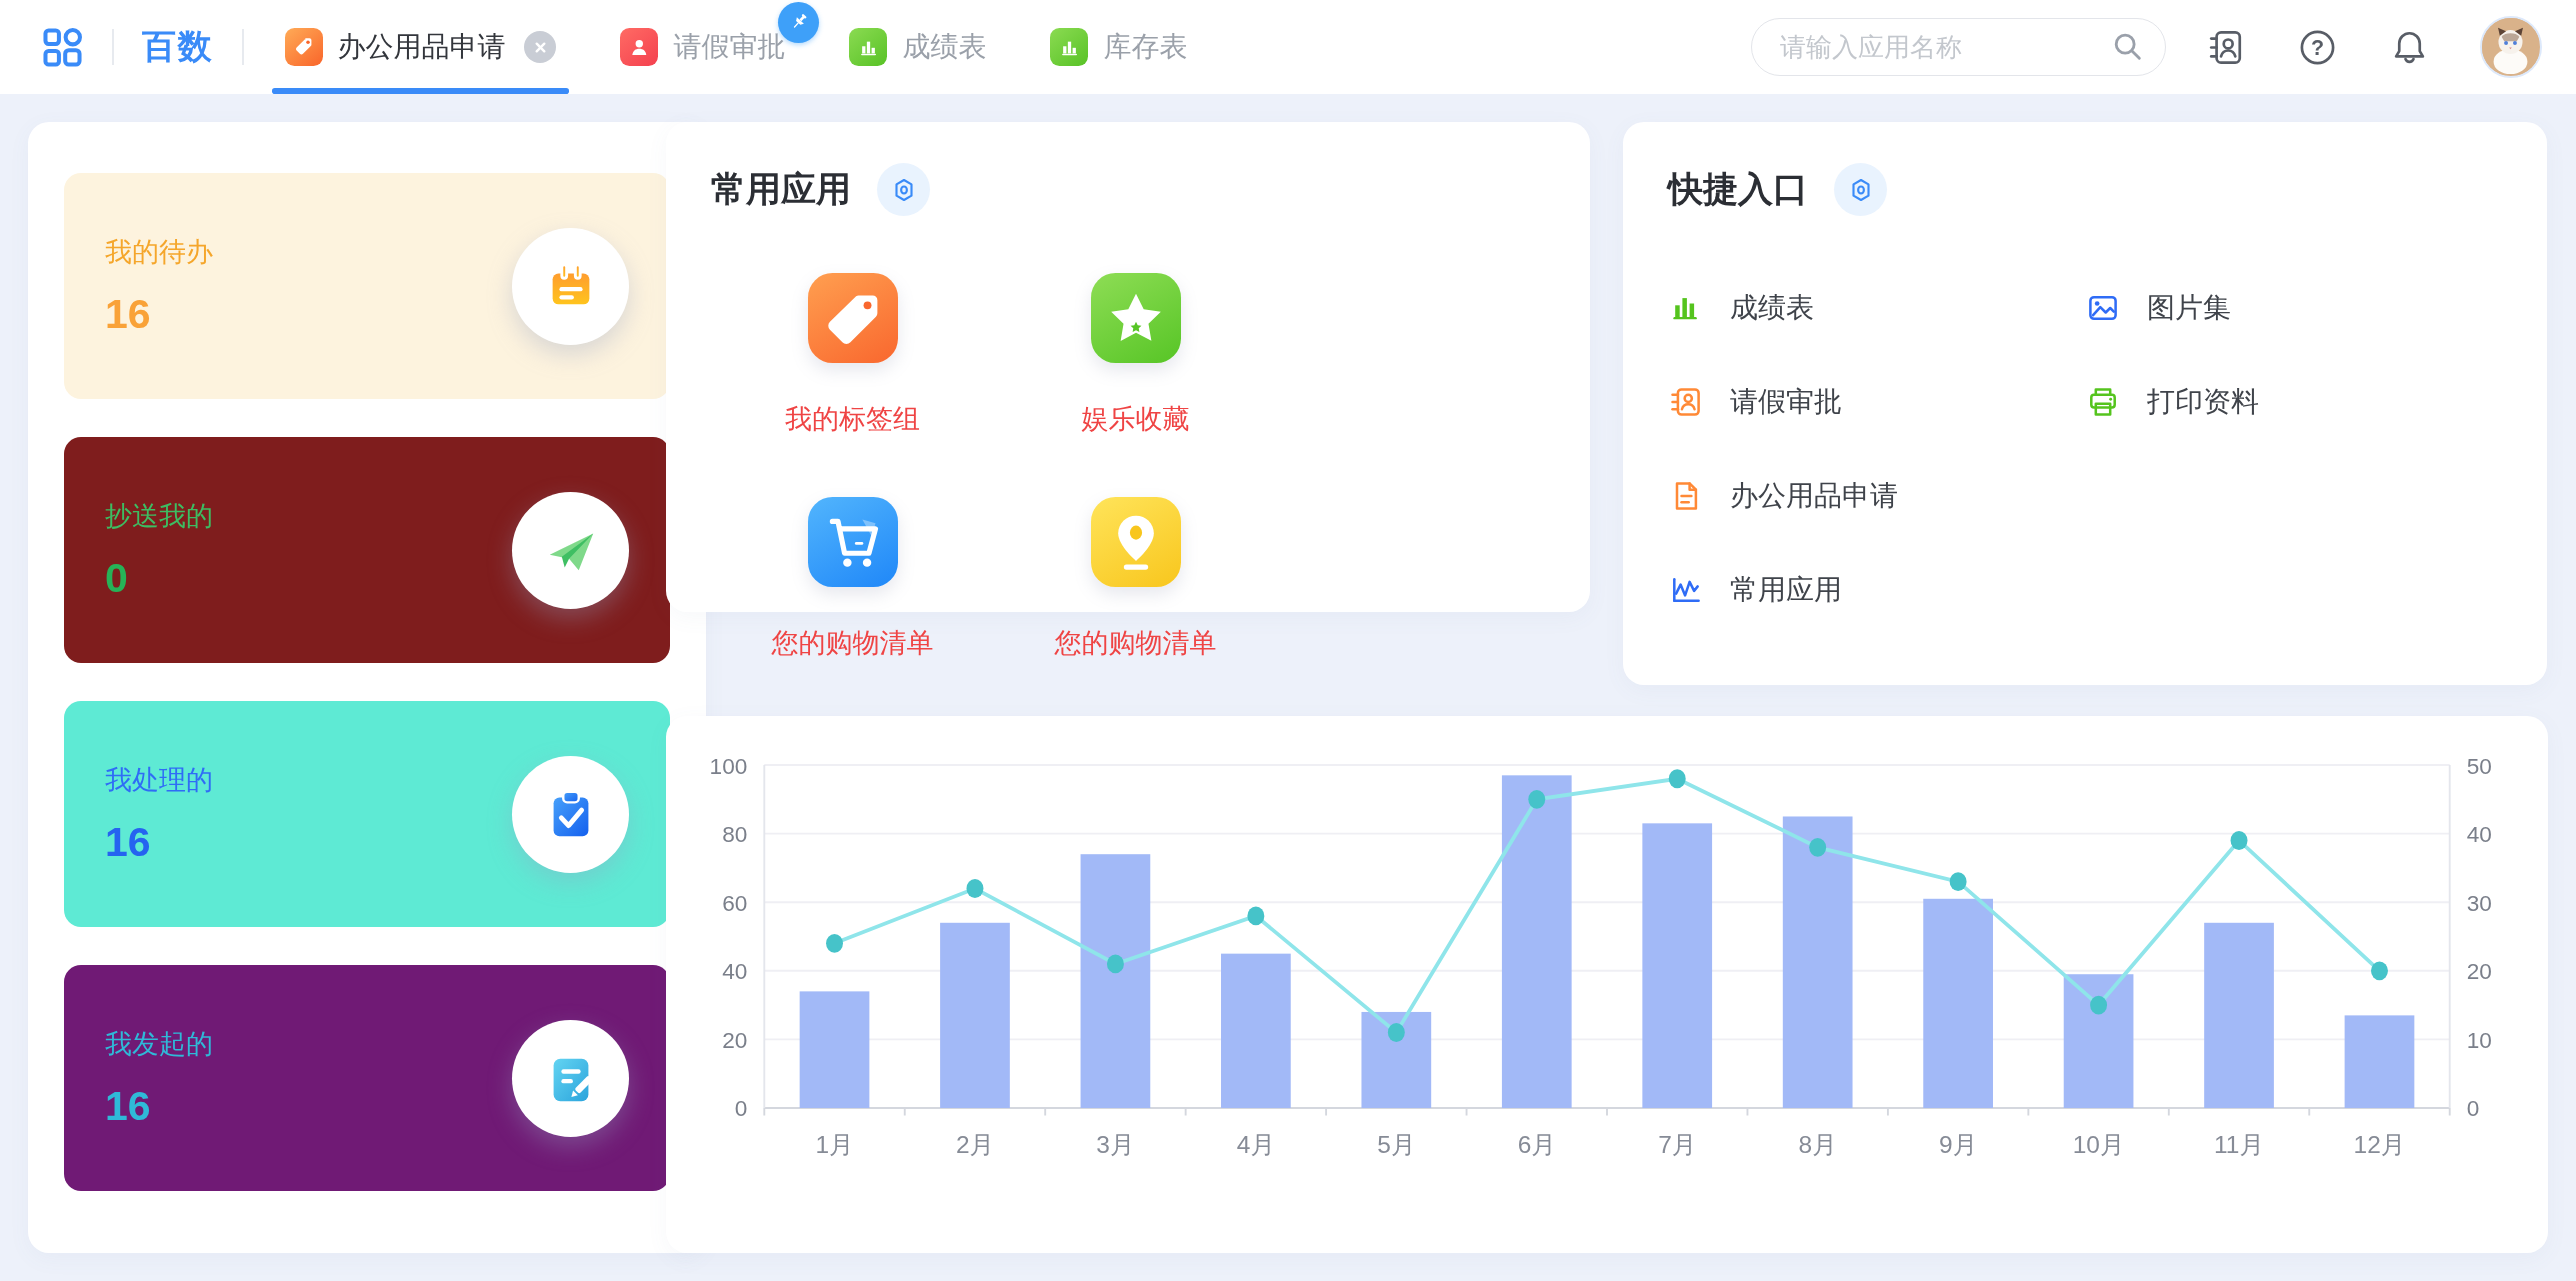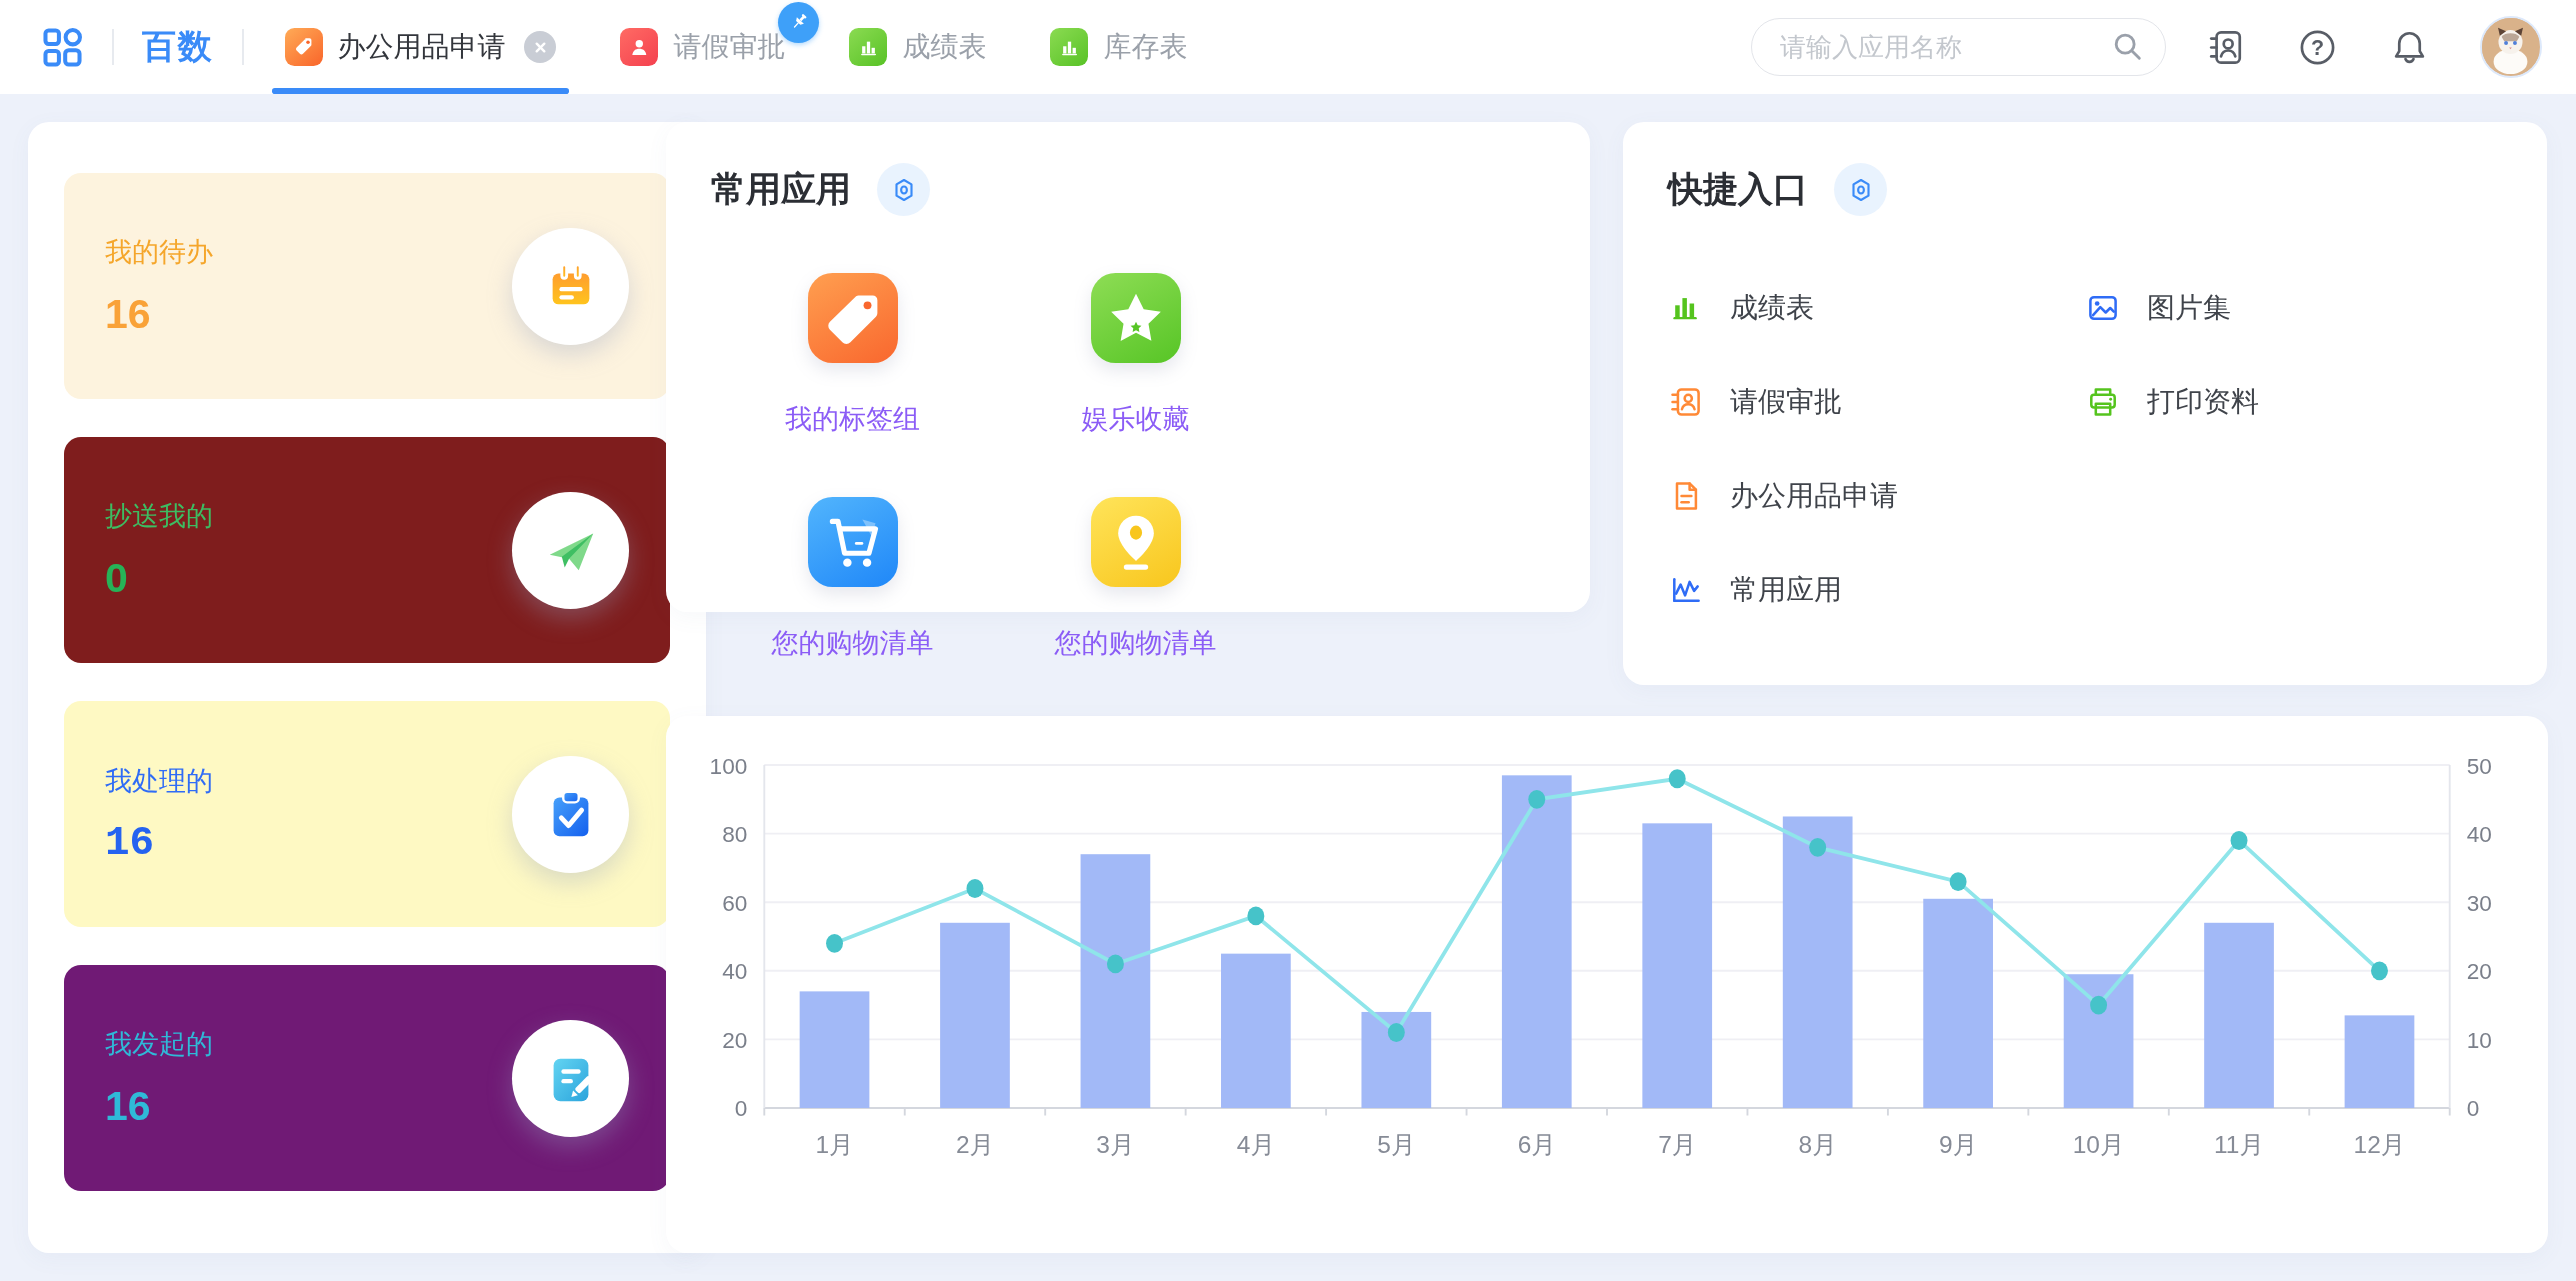--- a/index.html
+++ b/index.html
@@ -43,30 +43,30 @@
   .avatar{ width:62px; height:62px; border-radius:50%; margin-left:49px; border:2.8px solid #dde9fb; overflow:hidden; cursor:pointer; background:#d9b28a;}
   
   .card{ position:absolute; background:#fff; border-radius:21px; box-shadow:0 5.7px 22.6px rgba(90,110,160,.05);}
   .sidebar{ left:28px; top:122px; width:678px; height:1131px; padding:51px 36px;}
   .stat-card{ border-radius:17px; height:226px; margin-bottom:38px; padding:0 41px; display:flex; align-items:center; justify-content:space-between; cursor:pointer;}
   .stat-label{ font-size:27px; }
   .stat-value{ font-size:41px; font-weight:bold; margin-top:21px; }
   .stat-circle{ width:117px; height:117px; border-radius:50%; background:#fff; box-shadow:0 9.4px 24.5px rgba(150,160,195,.35); display:flex; align-items:center; justify-content:center;}
   .stat-todo{ background:#fdf3de; } .stat-todo .stat-label{color:#f5a62b;} .stat-todo .stat-value{color:#f9a238;}
   .stat-cc{ background:#7f1d1d; } .stat-cc .stat-label{color:#3dbd62;} .stat-cc .stat-value{color:#27b257;}
-  .stat-handled{ background:#fef9c3;font-family:Liberation Mono, monospace; } .stat-handled .stat-label{color:#2f6cf6;} .stat-handled .stat-value{color:#2563f0;}
+  .stat-handled{ background:#5eead4; } .stat-handled .stat-label{color:#2f6cf6;} .stat-handled .stat-value{color:#2563f0;}
   .stat-started{ background:#701a75; } .stat-started .stat-label{color:#2fb9d8;} .stat-started .stat-value{color:#2fb9d8;}
   .section-head{ display:flex; align-items:center; gap:26px; }
   .section-title{ font-size:35px; font-weight:bold; color:#2b2e34; }
   .gear-circle{ width:53px; height:53px; border-radius:50%; background:#e9f3fe; display:flex; align-items:center; justify-content:center; cursor:pointer;}
   .common-apps{ left:666px; top:122px; width:924px; height:490px; padding:41px 45px;}
   .apps-grid{ display:flex; flex-wrap:wrap; margin-top:57px;}
   .app-item{ width:283px; display:flex; flex-direction:column; align-items:center; margin-bottom:60px; cursor:pointer;}
   .app-tile{ width:90px; height:90px; border-radius:24.5px; display:flex; align-items:center; justify-content:center; box-shadow:0 7.5px 17px rgba(120,130,160,.18);}
-  .app-label{ font-size:27px; color:#8b5cf6; margin-top:38px; white-space:nowrap;font-family:Liberation Serif, serif;}
+  .app-label{ font-size:27px; color:#ef4444; margin-top:38px; white-space:nowrap;font-family:Liberation Serif, serif;}
   .at-orange{ background:linear-gradient(150deg,#ff9f50,#f9672e); }
   .at-green{ background:linear-gradient(150deg,#8edd55,#57c526); }
   .at-blue{ background:linear-gradient(150deg,#52b5fd,#1f87f8); }
   .at-yellow{ background:linear-gradient(150deg,#ffe45a,#f8c61d); }
   .quick-entry{ left:1623px; top:122px; width:924px; height:563px; padding:41px 45px;}
   .qe-cols{ display:flex; margin-top:45px; }
   .qe-col{ display:flex; flex-direction:column; width:430px; }
   .qe-item{ display:flex; align-items:center; gap:26px; height:94px; cursor:pointer;}
   .qe-label{ font-size:28px; color:#3f434a; white-space:nowrap;}
   

